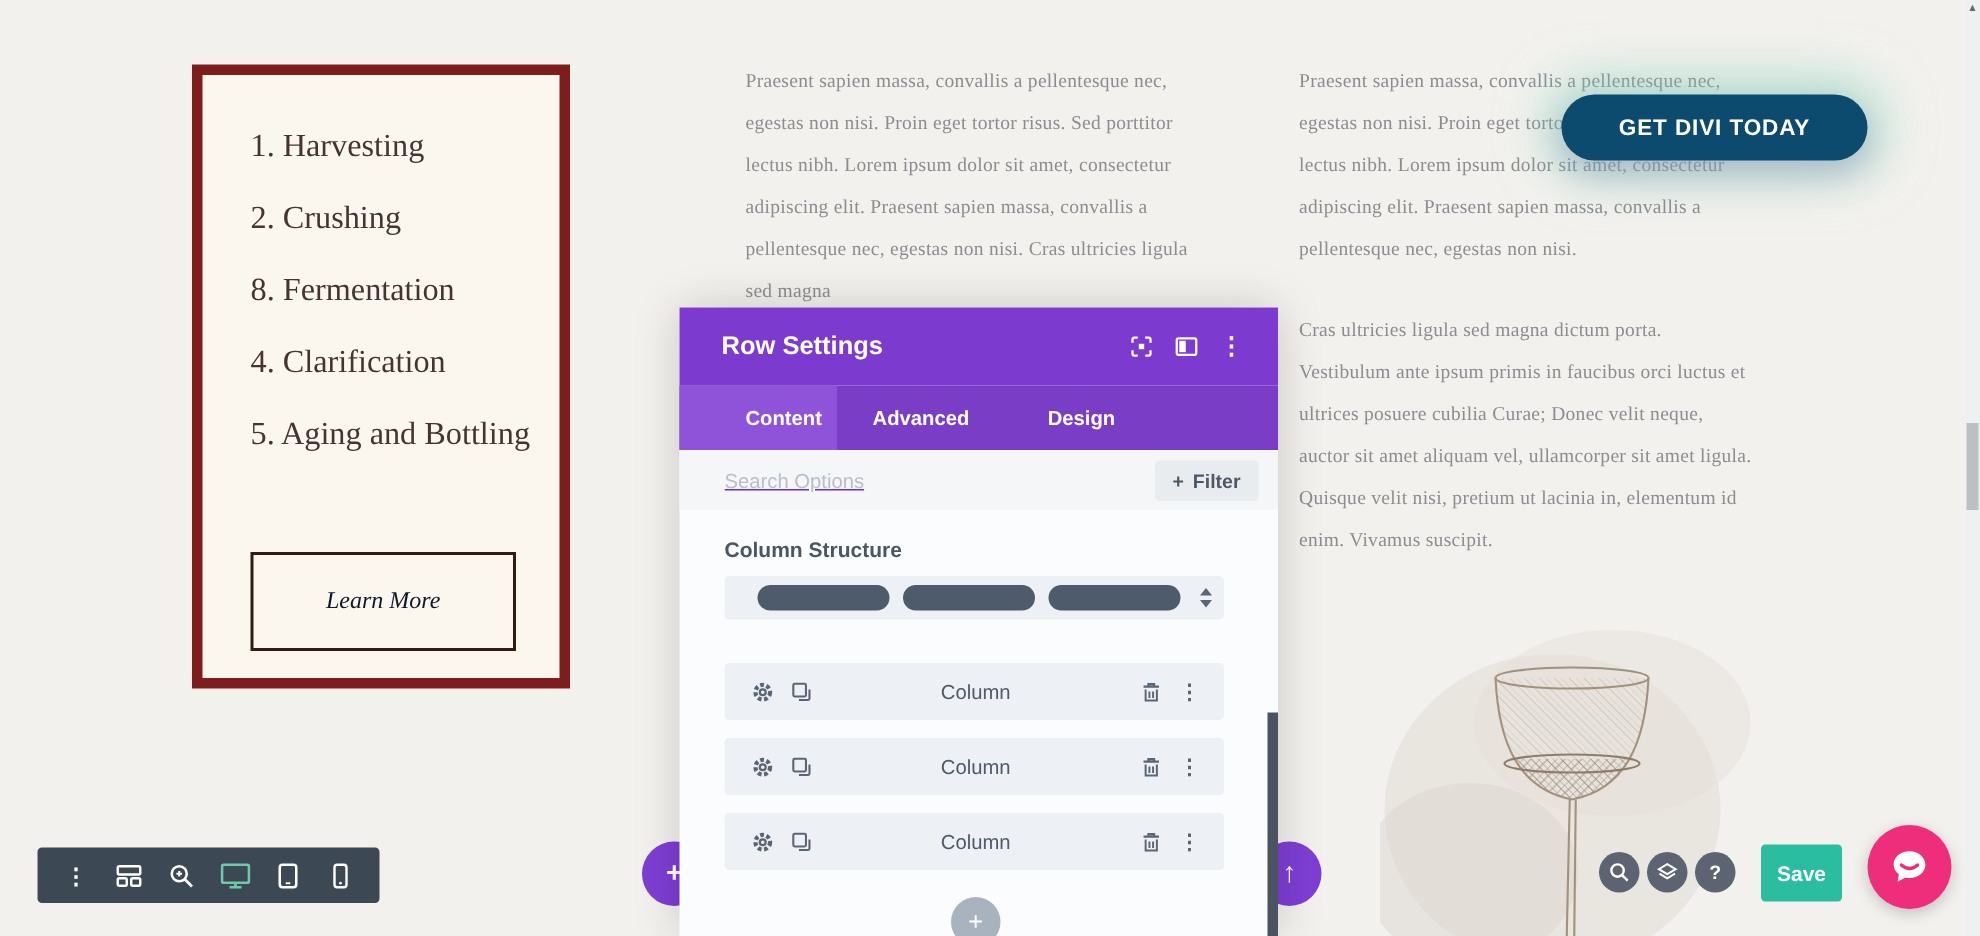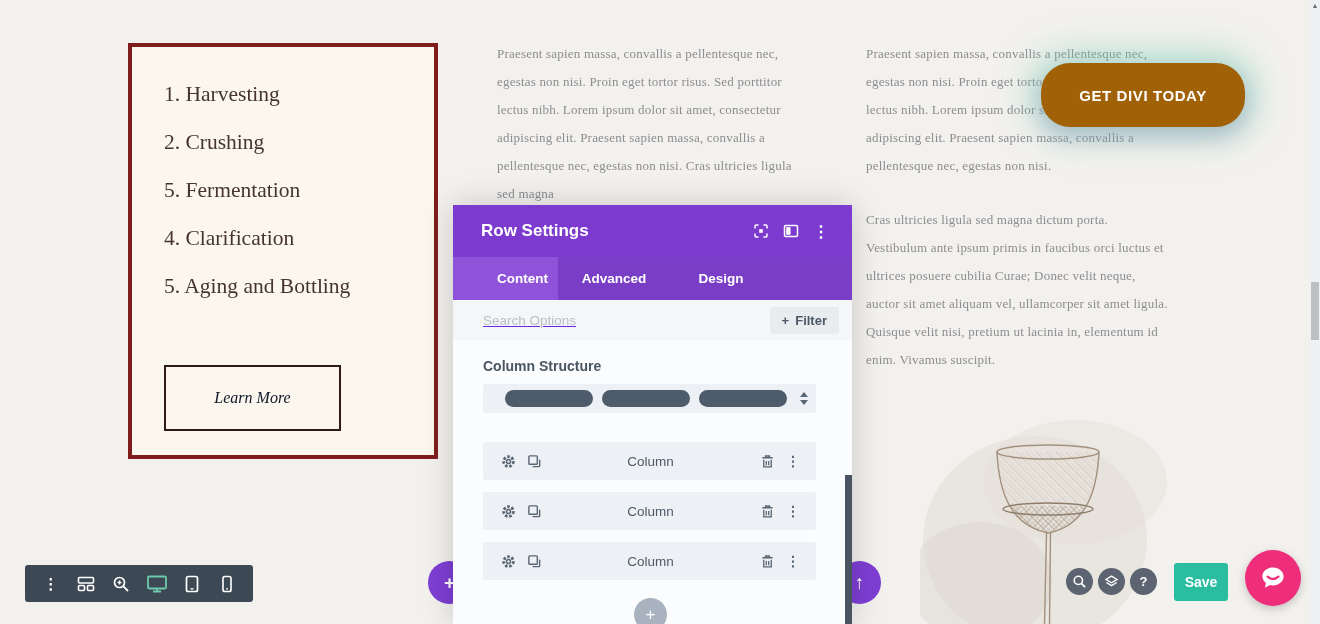--- a/index.html
+++ b/index.html
@@ -1,35 +1,35 @@
 <!DOCTYPE html>
 <html><head>
 <meta charset="utf-8">
 <style>
   * { margin:0; padding:0; box-sizing:border-box; }
   html,body { background:#e8e8e8; }
   .stage { position:relative; width:1320px; height:624px; overflow:hidden;
            background:#f3f1ee; font-family:"Liberation Sans", sans-serif; }
 
   
-  .process-card { position:absolute; left:128px; top:43px; width:310px; height:416px;
-                  background:#fbf7ee; border:4px solid #7f1d1d; }
+  .process-card { position:absolute; left:128px; top:43px; width:252px; height:416px;
+                  background:#fbf7ee; border:7px solid #7f1d1d; }
   .process-list { position:absolute; left:32px; top:33px; display:flex; flex-direction:column; gap:20px; }
   .process-item { font-family:"Liberation Serif", serif; font-size:21.5px; color:#453432; line-height:28px; }
   .learn-more { position:absolute; left:32px; top:318px; width:177px; height:66px;
                 background:#fbf7ee; border:2px solid #2f1c12; display:flex; align-items:center; justify-content:center;
                 font-family:"Liberation Serif", serif; font-style:italic; font-size:16px; color:#0f172a; cursor:pointer; }
   .body-text { position:absolute; font-family:"Liberation Serif", serif; font-size:13px;
                line-height:28px; color:#8d8c91; letter-spacing:.2px; }
   .col2 { left:497px; top:40px; width:310px; }
   .col3 { left:866px; top:40px; width:306px; }
   .col3 p + p { margin-top:26px; }
 
-  .cta-pill { position:absolute; left:1041px; top:63px; width:204px; height:64px; border-radius:29px;
-              background:#a16207; color:#fff; font-weight:bold; font-size:15px; letter-spacing:.6px;
+  .cta-pill { position:absolute; left:1041px; top:63px; width:204px; height:44px; border-radius:29px;
+              background:#0c4a6e; color:#fff; font-weight:bold; font-size:15px; letter-spacing:.6px;
               display:flex; align-items:center; justify-content:center; cursor:pointer;
               box-shadow:0 0 34px 10px rgba(122,209,180,.55), 0 8px 22px rgba(120,60,170,.35); z-index:2; }
 
   .wine-art { position:absolute; left:920px; top:420px; z-index:1; }
 
   
   .pcircle { position:absolute; width:43px; height:43px; border-radius:50%; background:#7e3ed4;
              color:#fff; display:flex; align-items:center; justify-content:center;
              font-size:19px; font-weight:bold; z-index:4; cursor:pointer; }
   .pcircle.left { left:428px; top:561px; }
@@ -98,21 +98,21 @@
 </style>
 </head>
 <body>
 
 <div class="stage">
 
   <div class="process-card">
     <div class="process-list">
       <div class="process-item">1. Harvesting</div>
       <div class="process-item">2. Crushing</div>
-      <div class="process-item">5. Fermentation</div>
+      <div class="process-item">8. Fermentation</div>
       <div class="process-item">4. Clarification</div>
       <div class="process-item">5. Aging and Bottling</div>
     </div>
     <div class="learn-more">Learn More</div>
   </div>
 
   <div class="body-text col2">
     <p>Praesent sapien massa, convallis a pellentesque nec, egestas non nisi. Proin eget tortor risus. Sed porttitor lectus nibh. Lorem ipsum dolor sit amet, consectetur adipiscing elit. Praesent sapien massa, convallis a pellentesque nec, egestas non nisi. Cras ultricies ligula sed magna</p>
   </div>
 

